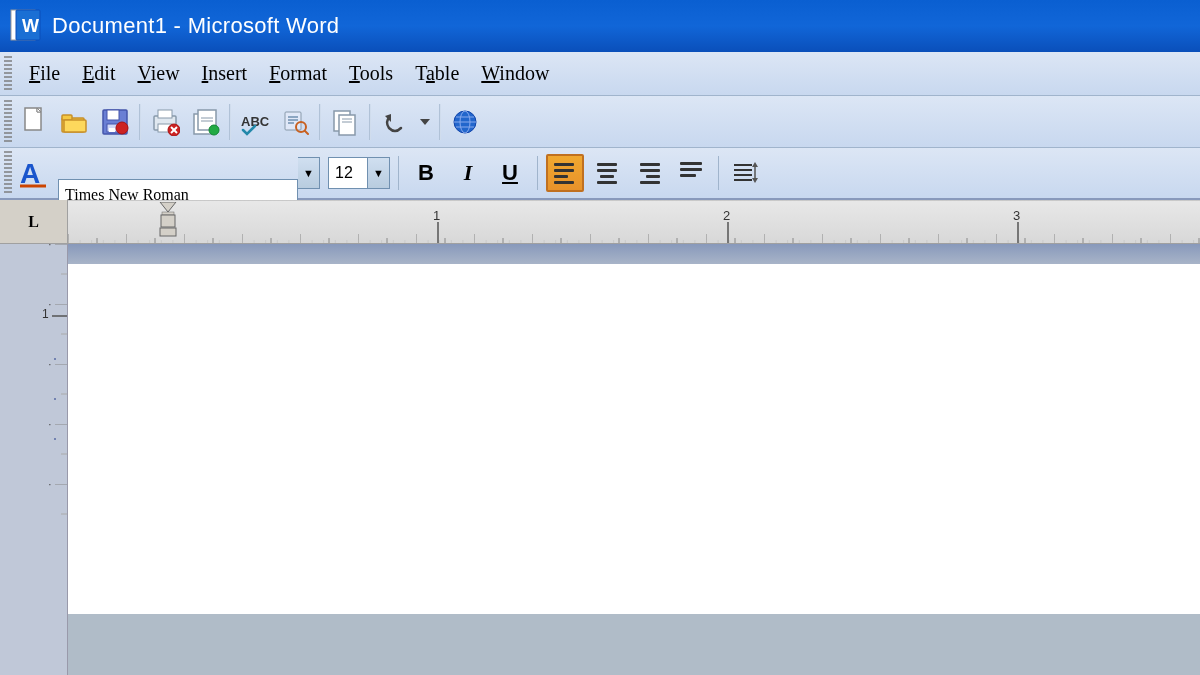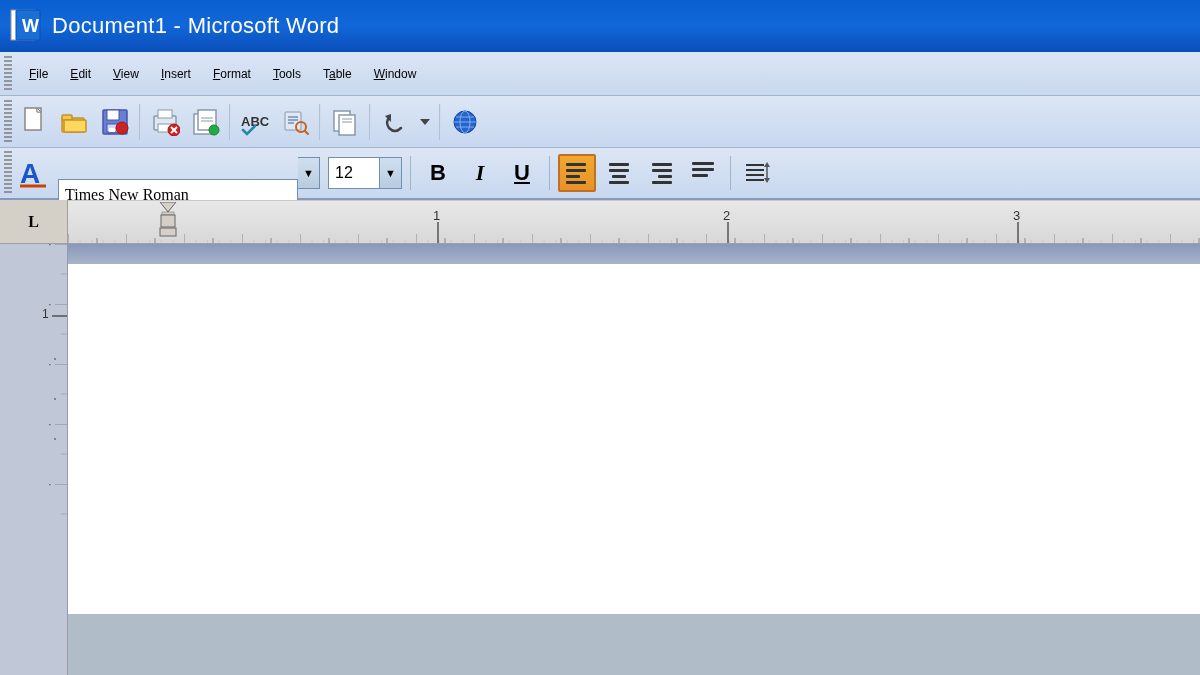--- a/index.html
+++ b/index.html
@@ -25,25 +25,25 @@
     #menu-bar {
       background: linear-gradient(to bottom, #dce6f5, #c8d8ef);
       height: 44px;
       display: flex;
       align-items: center;
       padding: 0 4px;
       border-bottom: 1px solid #a0b4cc;
     }
     .menu-item {
       padding: 4px 10px;
-      font-size: 12px;
+      font-size: 20px;
       color: #000;
       cursor: pointer;
       border: 1px solid transparent;
-      font-family: Liberation Sans, sans-serif;
+      font-family: Liberation Serif, serif;
     }
     .menu-item u {
       text-decoration: underline;
     }
 
     
     #toolbar {
       background: linear-gradient(to bottom, #dce6f5, #c8d8ef);
       height: 52px;
       display: flex;
@@ -124,21 +124,21 @@
       justify-content: center;
       cursor: pointer;
       font-size: 11px;
     }
     .size-dropdown {
       display: flex;
       align-items: center;
       background: white;
       border: 1px solid #7090b0;
       height: 32px;
-      width: 52px;
+      width: 40px;
       padding: 0 6px;
       font-size: 17px;
       cursor: pointer;
     }
     .size-dropdown-arrow {
       width: 22px;
       height: 32px;
       background: linear-gradient(to bottom, #d0dff0, #b8ccdf);
       border: 1px solid #7090b0;
       border-left: none;

